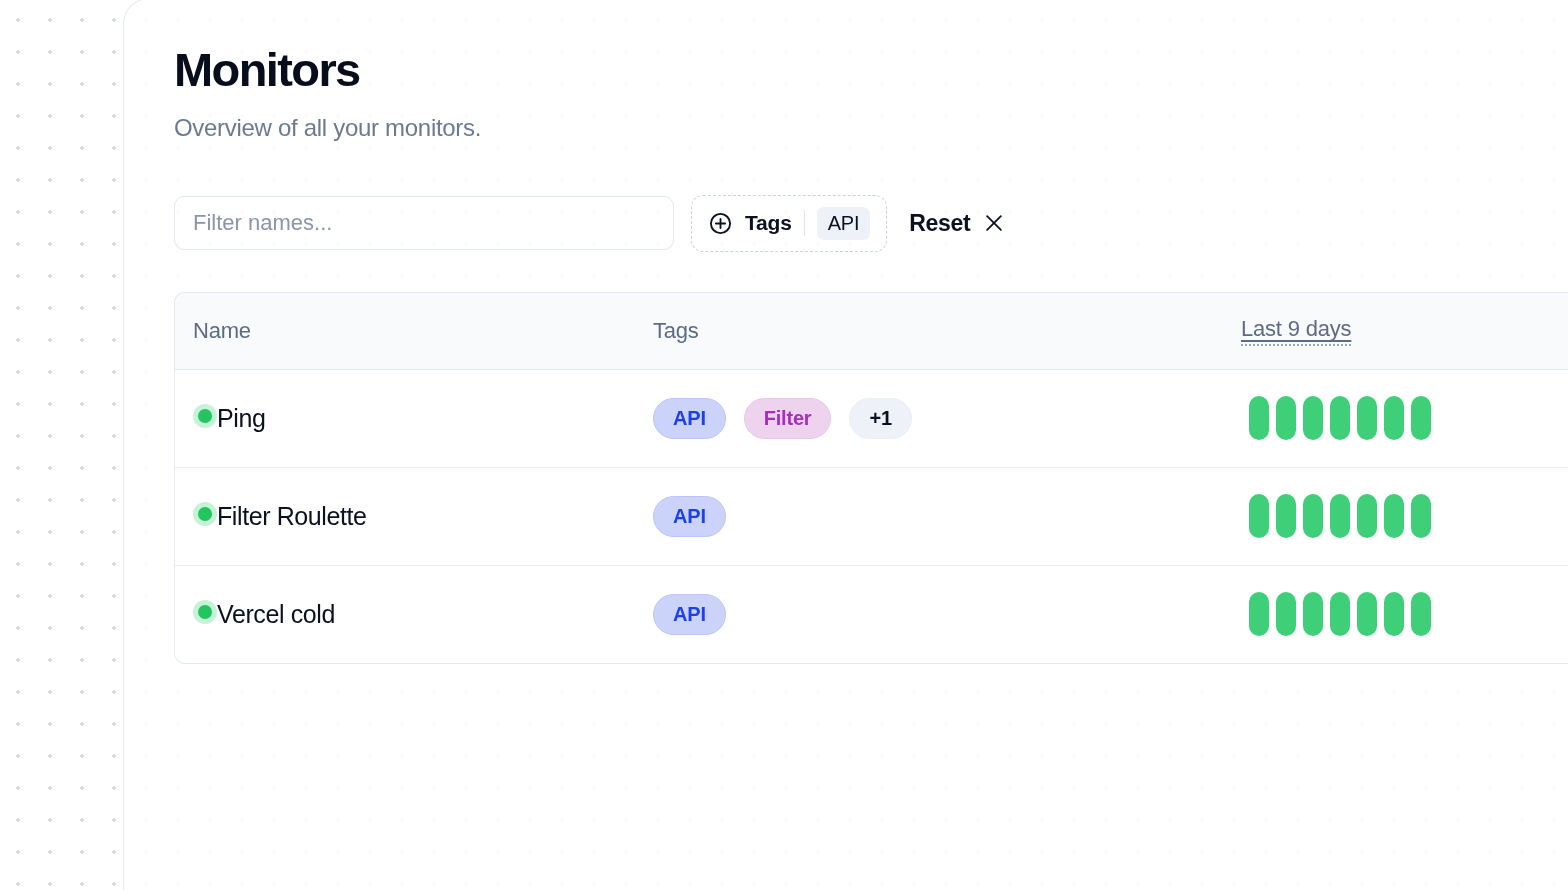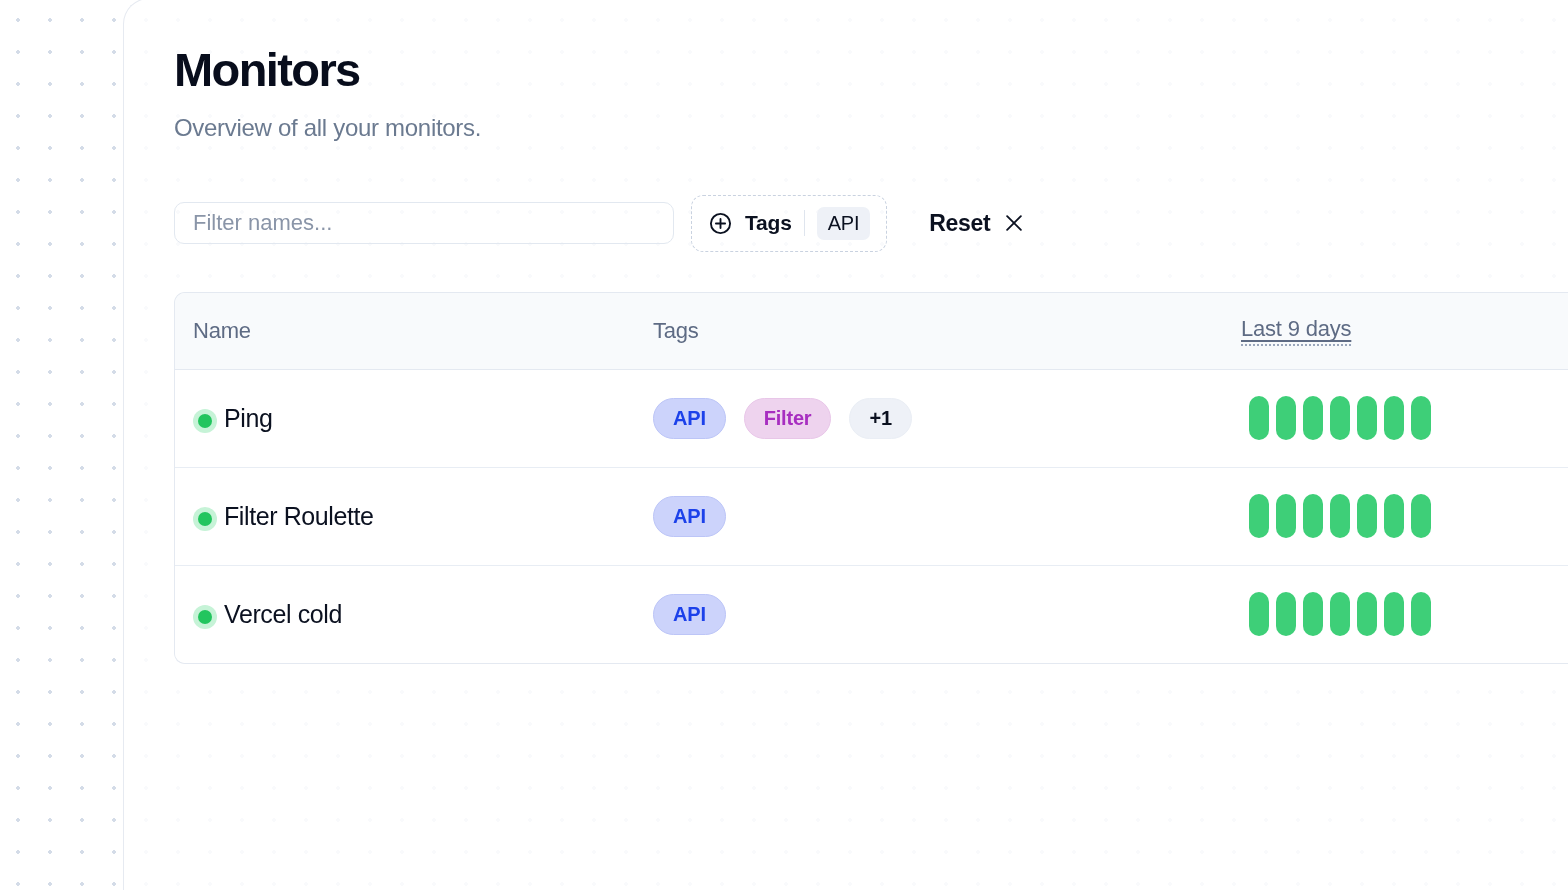--- a/index.html
+++ b/index.html
@@ -63,21 +63,21 @@
   
   .filter-bar {
     display: flex;
     align-items: center;
     margin-top: 52px;
     height: 58px;
   }
 
   .filter-input {
     width: 500px;
-    height: 42px;
+    height: 54px;
     border: 1px solid #e2e8f0;
     border-radius: 10px;
     background: transparent;
     padding: 0 18px;
     font-family: "Liberation Sans", sans-serif;
     font-size: 22px;
     color: #0b1120;
     outline: none;
   }
   .filter-input::placeholder {
@@ -119,21 +119,21 @@
     background: #eef1f7;
     border-radius: 7px;
     padding: 5px 11px;
     font-size: 20px;
     font-weight: 500;
     color: #0b1120;
     letter-spacing: -0.2px;
   }
 
   .reset-button {
-    margin-left: 42px;
+    margin-left: 22px;
     display: flex;
     align-items: center;
     gap: 13px;
     background: transparent;
     border: none;
     cursor: pointer;
     font-family: "Liberation Sans", sans-serif;
   }
   .reset-label {
     font-size: 23px;
@@ -190,22 +190,22 @@
   .table tbody tr + tr td { border-top: 1px solid #e8edf4; }
 
   .table td {
     padding: 0 0 0 18px;
     height: 98px;
     vertical-align: middle;
   }
 
   .name-cell {
     display: flex;
-    align-items: flex-end;
-    gap: 7px;
+    align-items: flex-start;
+    gap: 0;
   }
 
   .status-dot {
     position: relative;
     width: 24px;
     height: 24px;
     border-radius: 50%;
     background: #c6f3d7;
     display: inline-block;
     flex: none;

